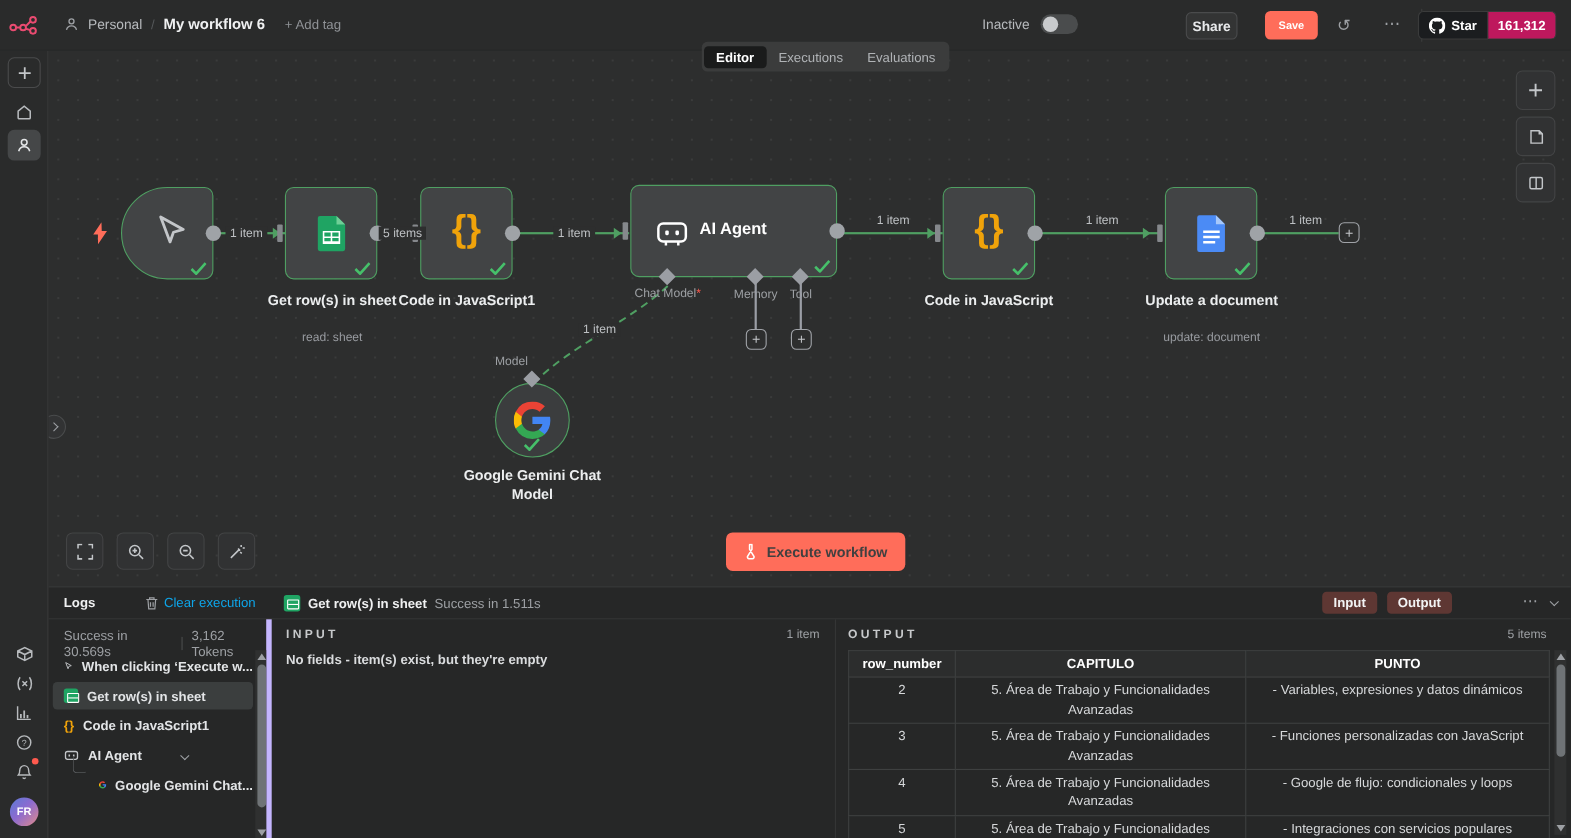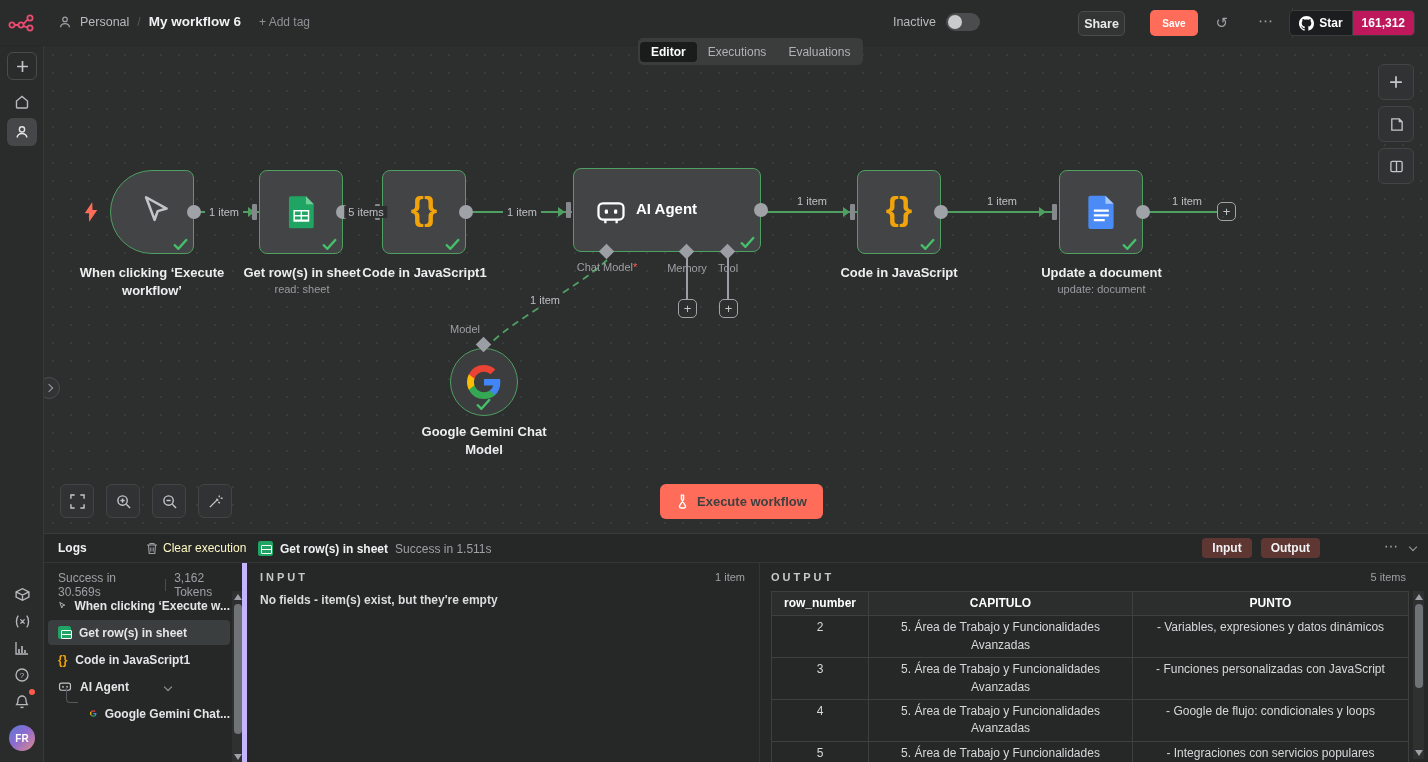--- a/index.html
+++ b/index.html
@@ -38,21 +38,21 @@
   .avatar{position:absolute;left:9px;width:26px;height:26px;border-radius:50%;background:linear-gradient(135deg,#5b7bd5 0%,#8b6bd0 45%,#e08a8a 100%);display:flex;align-items:center;justify-content:center;font-size:10px;font-weight:bold;color:#fff;}
   .reddot{position:absolute;width:6px;height:6px;border-radius:50%;background:#ff5a4e;}
 
   
   .canvas{left:44px;top:46px;width:1384px;height:487px;background:var(--bg);background-image:radial-gradient(#3a3b3b 1px,transparent 1.2px);background-size:18px 18px;overflow:hidden;}
   .node{position:absolute;width:84px;height:84px;background:var(--nodefill);border:1.6px solid var(--green);border-radius:8px;}
   .node.trigger{border-radius:42px 8px 8px 42px;}
   .node.agent{width:188px;}
   .ncheck{position:absolute;right:5px;bottom:3px;}
   .nlabel{position:absolute;text-align:center;font-weight:bold;font-size:13px;color:#eceeef;line-height:1.35;}
-  .nsub{font-weight:normal;font-size:11px;color:#989ba0;margin-top:0;}
+  .nsub{font-weight:normal;font-size:11px;color:#989ba0;margin-top:18px;}
   .edge{position:absolute;height:2px;background:var(--green);}
   .out-dot{position:absolute;width:14px;height:14px;border-radius:50%;background:#9fa3a7;z-index:3;}
   .in-stub{position:absolute;width:5px;height:16px;background:#85888c;border-radius:1px;z-index:3;}
   .arrowhead{position:absolute;width:0;height:0;border-top:5px solid transparent;border-bottom:5px solid transparent;border-left:7px solid var(--green);z-index:2;}
   .chip{position:absolute;background:var(--bg);padding:0 4px;font-size:11px;color:var(--muted2);transform:translate(-50%,-50%);z-index:4;white-space:nowrap;}
   .chip.free{background:transparent;}
   .diamond{position:absolute;width:11px;height:11px;background:var(--port);transform:rotate(45deg);z-index:4;}
   .portlabel{position:absolute;font-size:11px;color:var(--muted);transform:translateX(-50%);white-space:nowrap;}
   .stem{position:absolute;width:1.5px;background:#9b9ea6;}
   .plusbox{position:absolute;width:19px;height:19px;border:1.6px solid #a0a3a8;border-radius:5px;color:#c3c6c9;display:flex;align-items:center;justify-content:center;font-size:13px;background:var(--bg);}
@@ -222,21 +222,20 @@
 
   <div class="node trigger" style="left:66px;top:124px;">
     <svg class="abs" style="left:28px;top:22px;" width="34" height="34" viewBox="0 0 24 24">
       <path d="M5 3l6 16 2.2-6.2L19.5 11z" fill="none" stroke="#c3c6c9" stroke-width="1.8" stroke-linejoin="round"></path>
     </svg>
     <svg class="ncheck" width="15" height="12" viewBox="0 0 14 11">
         <path d="M1 6l4 4 8-9" fill="none" stroke="#46c06a" stroke-width="2.2"></path>
       </svg>
     <div class="out-dot" style="right:-8px;top:34px;"></div>
   </div>
-  <div class="nlabel" style="left:18px;top:218px;width:180px;">When clicking ‘Execute workflow’</div>
 
   <div class="node" style="left:215px;top:124px;">
     <div class="in-stub" style="left:-8px;top:33px;"></div>
     <svg class="abs" style="left:26px;top:24px;" width="32" height="34" viewBox="0 0 24 26">
       <path d="M3 1h12l6 6v17a1.5 1.5 0 0 1-1.5 1.5h-16A1.5 1.5 0 0 1 2 24V2.5A1.5 1.5 0 0 1 3.5 1z" fill="#1fa463"></path>
       <path d="M15 1l6 6h-6z" fill="#6fcf97"></path>
       <path d="M6 12h11v8H6zM6 15.8h11M6 19.2h11M11.5 12v8" stroke="#fff" stroke-width="1.1" fill="none"></path>
     </svg>
     <svg class="ncheck" width="15" height="12" viewBox="0 0 14 11">
         <path d="M1 6l4 4 8-9" fill="none" stroke="#46c06a" stroke-width="2.2"></path>
@@ -371,21 +370,21 @@
     <svg width="15" height="15" viewBox="0 0 16 16">
         <rect x="2" y="2.5" width="12" height="11" rx="1.5" fill="none" stroke="#c3c6c9" stroke-width="1.4"></rect>
         <path d="M8 2.5v11" stroke="#c3c6c9" stroke-width="1.4"></path>
       </svg>
   </div>
 </div>
 
 <div class="abs logs">
   <div class="logs-header">
     <span class="abs logs-title" style="left:14px;top:7px;">Logs</span>
-    <span class="abs" style="left:102px;top:7px;display:flex;align-items:center;gap:5px;color:#fef9c3;">
+    <span class="abs" style="left:88px;top:7px;display:flex;align-items:center;gap:5px;color:#0ea5e9;">
       <svg width="12" height="13" viewBox="0 0 12 13">
           <path d="M1 3h10M4 3V1.5h4V3M2.5 3l.7 8.5h5.6L9.5 3M4.8 5.5v4M7.2 5.5v4" fill="none" stroke="#9da0a4" stroke-width="1.1"></path>
         </svg>
       <span>Clear execution</span>
     </span>
     <span class="abs" style="left:214px;top:7px;display:flex;align-items:center;gap:7px;">
       <span class="sheets-ic"></span>
       <b style="color:#f0f1f2;">Get row(s) in sheet</b>
       <span class="muted">Success in 1.511s</span>
     </span>

